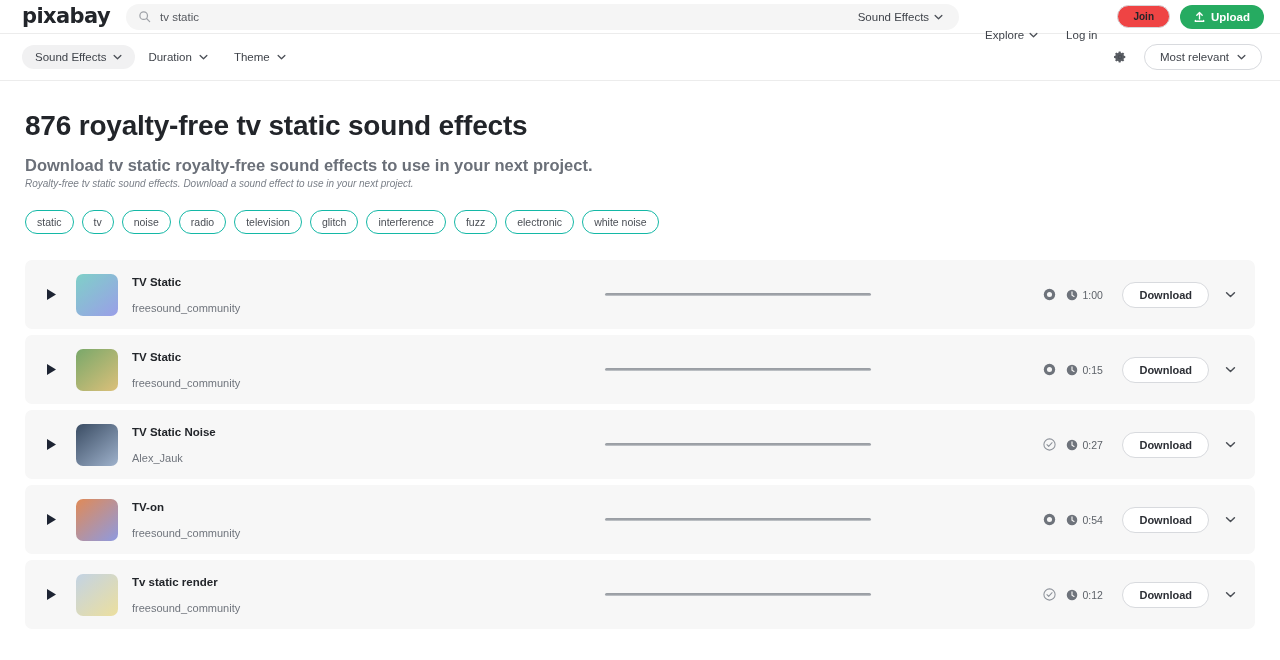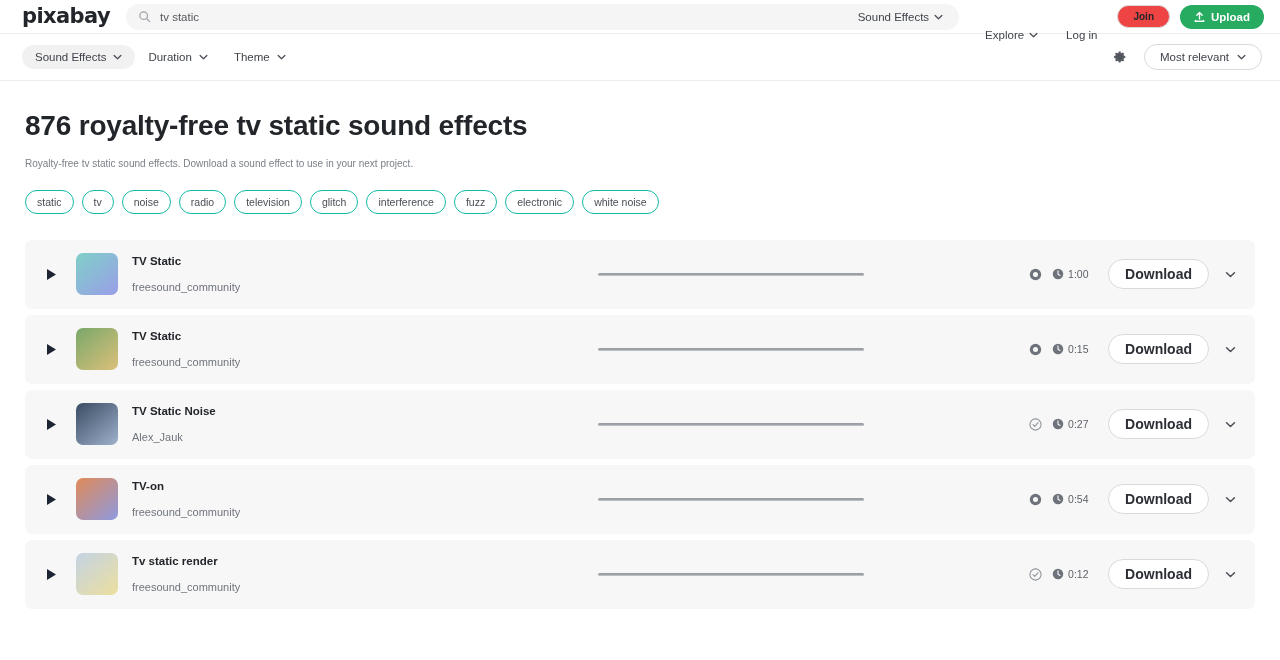--- a/index.html
+++ b/index.html
@@ -110,21 +110,21 @@
   .body { padding: 0 25px; }
   .h1 {
     font-size: 28px; font-weight: 700; letter-spacing: -0.2px;
     color: #22252a; margin: 28px 0 0 0; line-height: 1.2;
   }
   .h2 {
     font-size: 16.5px; font-weight: 700; color: #6b7079;
     margin: 13px 0 0 0; line-height: 1.2;
   }
   .lede {
-    font-size: 10px; color: #7b8089; margin: 14px 0 0 0; line-height: 1.3;
+    font-size: 10px; color: #7b8089; margin: 2px 0 0 0; line-height: 1.3; font-style: italic;
   }
 
   .tags { display: flex; gap: 8px; margin-top: 20px; flex-wrap: nowrap; }
   .tag {
     font-size: 10.5px; color: #4a4e55;
     border: 1px solid #14b8a6; border-radius: 13px;
     padding: 5px 11px; background: #fff; cursor: pointer; white-space: nowrap;
   }
 
   
@@ -156,21 +156,21 @@
     width: 266px; height: 3px;
     background: linear-gradient(180deg,#9a9ea4 0%, #9a9ea4 45%, #c9ccd0 100%);
     border-radius: 2px;
   }
   .t-right { flex: 0 0 auto; display: flex; align-items: center; gap: 0; }
   .stat { display: flex; align-items: center; margin-right: 0; }
   .ic-circle { width: 13px; height: 13px; margin-right: 10px; flex: 0 0 auto; }
   .ic-clock  { width: 12px; height: 12px; margin-right: 4px; flex: 0 0 auto; }
   .dur { font-size: 10.5px; color: #5d6views; color: #5d6269; min-width: 26px; }
   .btn-dl {
-    font-size: 14px; font-weight: 700; color: #2c2f35;
+    font-size: 11px; font-weight: 700; color: #2c2f35;
     border: 1px solid #d8dade; border-radius: 15px;
     padding: 6px 16px; background: #fff; cursor: pointer;
     margin-left: 14px; white-space: nowrap;
   }
   .row-caret { width: 24px; height: 24px; margin-left: 9px; display:flex; align-items:center; justify-content:center; cursor: pointer; }
 </style>
 </head>
 <body>
 
 <div class="header">
@@ -242,20 +242,21 @@
   <div class="sort-btn">
     <span>Most relevant</span>
     <svg class="caret" viewBox="0 0 12 8" fill="none" stroke="#4a4e55" stroke-width="1.7">
         <path d="M1.5 2L6 6.3 10.5 2" stroke-linecap="round" stroke-linejoin="round"></path>
       </svg>
   </div>
 </div>
 
 <div class="body">
   <h1 class="h1">876 royalty-free tv static sound effects</h1>
+  <h2 class="h2">Download tv static royalty-free sound effects to use in your next project.</h2>
   <p class="lede">Royalty-free tv static sound effects. Download a sound effect to use in your next project.</p>
 
   <div class="tags">
     <a class="tag">static</a>
     <a class="tag">tv</a>
     <a class="tag">noise</a>
     <a class="tag">radio</a>
     <a class="tag">television</a>
     <a class="tag">glitch</a>
     <a class="tag">interference</a>

